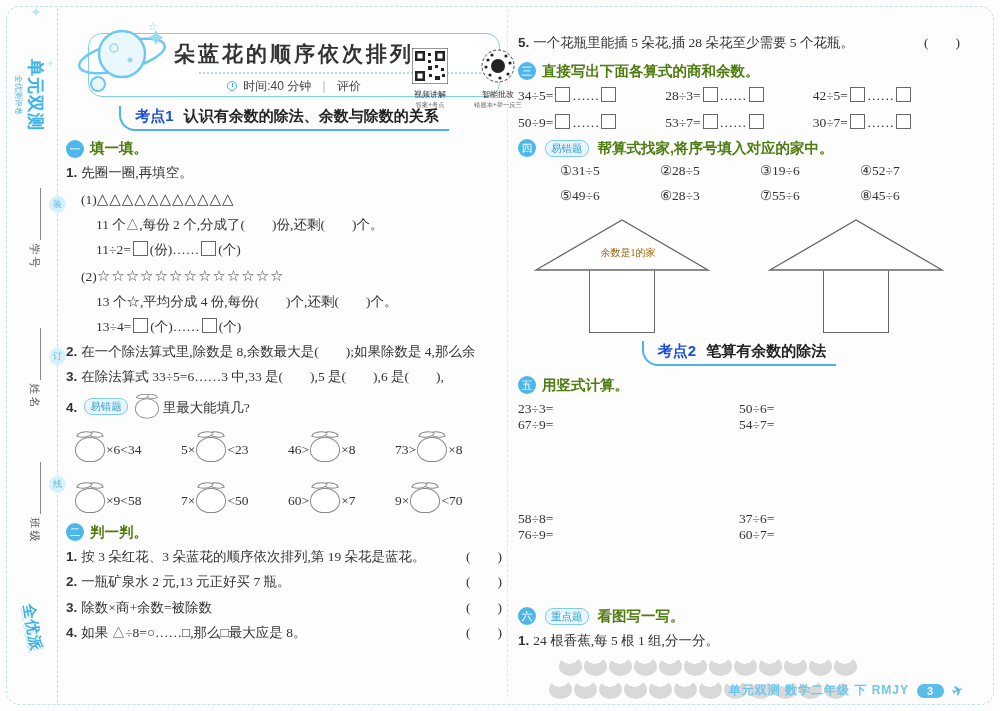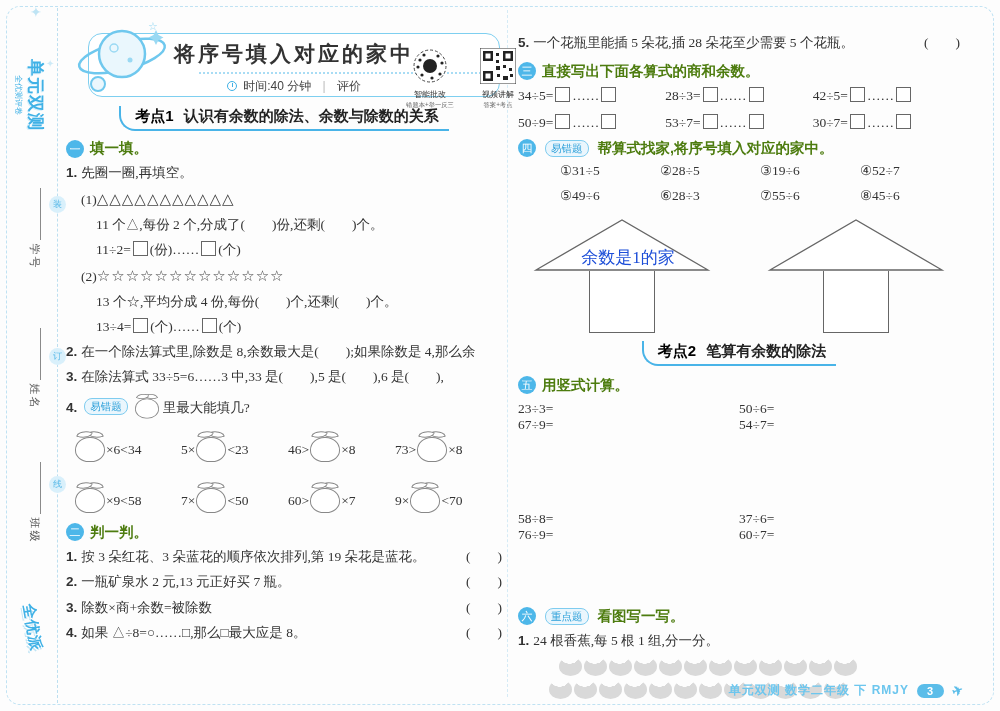--- a/index.html
+++ b/index.html
@@ -39,21 +39,21 @@
   .deco-star2 { position:absolute; left:148px; top:20px; color:#9ad9f3; font-size:11px; }
   .deco-star3 { position:absolute; left:46px; top:58px; color:#cdeaf7; font-size:10px; }
   .qr-group { position:absolute; right:10px; top:10px; display:flex; gap:12px; }
   .qr-cell { text-align:center; width:56px; }
   .qr-cell .cap1 { font-size:8px; color:#333; margin-top:1px; }
   .qr-cell .cap2 { font-size:7px; color:#666; transform:scale(.9); }
 
   
   .kaodian { width:fit-content; margin:0 auto; padding:1px 10px 3px 14px;
       border-left:2px solid #49b4e8; border-bottom:2px solid #49b4e8; border-bottom-left-radius:16px; }
-  .kaodian .kd-badge { color:#000000; font-weight:bold; font-size:15px; margin-right:10px; }
+  .kaodian .kd-badge { color:#1d4ed8; font-weight:bold; font-size:15px; margin-right:10px; }
   .kaodian .kd-title { font-weight:bold; font-size:15px; color:#222; }
 
   
   .col-left  { position:absolute; left:66px;  top:106px; width:436px; font-size:13.5px; }
   .col-right { position:absolute; left:518px; top:28px;  width:442px; font-size:13.5px; }
   .serif { font-family:"Liberation Serif", serif; }
 
   .sec-hdr { display:flex; align-items:center; gap:6px; margin:8px 0 4px; }
   .num-circle { width:18px; height:18px; border-radius:50%; background:#4db7e9; color:#fff;
       font-size:11px; line-height:18px; text-align:center; flex:0 0 18px; }
@@ -86,21 +86,21 @@
   .eq-grid3 { display:grid; grid-template-columns:repeat(3,1fr); row-gap:10px; margin:6px 0 8px; }
   .eq-grid4 { display:grid; grid-template-columns:repeat(2,1fr); margin:6px 0 0; }
   .eq-cell { white-space:nowrap; }
   .vgap { height:72px; }
 
   .num-items { display:grid; grid-template-columns:repeat(4,1fr); row-gap:8px; margin:4px 0 10px 42px; }
 
   .houses { display:flex; justify-content:center; gap:56px; margin:12px 0 8px; }
   .house { position:relative; width:178px; text-align:center; }
   .house svg { display:block; }
-  .roof-text { position:absolute; top:30px; left:12px; right:0; font-size:17px; color:#1d4ed8; }
+  .roof-text { position:absolute; top:30px; left:12px; right:0; font-size:10px; color:#a16207; }
   .house-body { width:66px; height:62px; border:1.2px solid #666; border-top:none; margin:-1px auto 0; background:#fff; }
 
   .banana-rows { margin:6px 0 4px 40px; line-height:1.1; }
   .banana { display:inline-block; width:23px; height:19px; margin:0 1px;
       background:radial-gradient(ellipse 75% 75% at 46% -8%, rgba(0,0,0,0) 57%, #d9d9d9 58%);
       border-radius:50%; }
   .banana-row2 { margin-left:-10px; }
 
   .footer { position:absolute; right:36px; bottom:12px; display:flex; align-items:center; gap:8px;
       font-size:12px; color:#6cc6ee; font-weight:bold; letter-spacing:1px; }
@@ -136,21 +136,21 @@
     <span class="blank"></span>
     <span class="lbl">班级</span>
   </div>
   <div class="side-logo-bottom">全优派</div>
 
   <span class="deco-star1">✦</span>
   <span class="deco-star2">☆</span>
   <span class="deco-star3">✦</span>
 
   <div class="hdr-box">
-    <div class="hdr-title">将序号填入对应的家中</div>
+    <div class="hdr-title">朵蓝花的顺序依次排列</div>
     <div class="hdr-dotline"></div>
     <div class="hdr-meta">
       <span class="clock"></span>
       <span>时间:40 分钟</span>
       <span class="hdr-sep">|</span>
       <span>评价</span>
     </div>
   </div>
 
   <div class="planet-wrap">
@@ -158,36 +158,20 @@
       <ellipse cx="50" cy="34" rx="44" ry="14" fill="none" stroke="#6fc8ee" stroke-width="2.5" transform="rotate(-14 50 34)"></ellipse>
       <circle cx="50" cy="32" r="23" fill="#eaf7fd" stroke="#6fc8ee" stroke-width="2.5"></circle>
       <circle cx="42" cy="26" r="4" fill="none" stroke="#9ad9f3" stroke-width="1.5"></circle>
       <circle cx="58" cy="38" r="2.5" fill="#9ad9f3"></circle>
       <circle cx="26" cy="62" r="7" fill="#eaf7fd" stroke="#6fc8ee" stroke-width="2"></circle>
       <path d="M84 8 l2.5 5 5 2.5 -5 2.5 -2.5 5 -2.5 -5 -5 -2.5 5 -2.5 z" fill="#9ad9f3"></path>
     </svg>
   </div>
 
   <div class="qr-group" style="position:absolute; left:402px; top:48px;">
-    <div class="qr-cell">
-      <svg width="36" height="36" viewBox="0 0 36 36">
-        <circle cx="18" cy="18" r="16" fill="#fff" stroke="#444" stroke-width="1" stroke-dasharray="3 2"></circle>
-        <circle cx="18" cy="18" r="7" fill="#222"></circle>
-        <circle cx="8" cy="12" r="1.6" fill="#222"></circle>
-          <circle cx="12" cy="7" r="1.6" fill="#222"></circle>
-        <circle cx="26" cy="8" r="1.6" fill="#222"></circle>
-          <circle cx="30" cy="15" r="1.6" fill="#222"></circle>
-        <circle cx="28" cy="26" r="1.6" fill="#222"></circle>
-          <circle cx="20" cy="30" r="1.6" fill="#222"></circle>
-        <circle cx="10" cy="27" r="1.6" fill="#222"></circle>
-          <circle cx="6" cy="19" r="1.6" fill="#222"></circle>
-      </svg>
-      <div class="cap1">智能批改</div>
-      <div class="cap2">错题本+举一反三</div>
-    </div>
     <div class="qr-cell">
       <svg width="36" height="36" viewBox="0 0 36 36">
         <rect width="36" height="36" fill="#fff" stroke="#333" stroke-width="1"></rect>
         <g fill="#222">
           <rect x="3" y="3" width="10" height="10"></rect>
             <rect x="23" y="3" width="10" height="10"></rect>
           <rect x="3" y="23" width="10" height="10"></rect>
           <rect x="16" y="5" width="3" height="3"></rect>
             <rect x="16" y="12" width="3" height="3"></rect>
           <rect x="16" y="18" width="4" height="4"></rect>
@@ -197,20 +181,36 @@
           <rect x="23" y="28" width="5" height="4"></rect>
             <rect x="30" y="26" width="3" height="3"></rect>
         </g>
         <rect x="5.5" y="5.5" width="5" height="5" fill="#fff"></rect>
           <rect x="25.5" y="5.5" width="5" height="5" fill="#fff"></rect>
         <rect x="5.5" y="25.5" width="5" height="5" fill="#fff"></rect>
       </svg>
       <div class="cap1">视频讲解</div>
       <div class="cap2">答案+考点</div>
     </div>
+    <div class="qr-cell">
+      <svg width="36" height="36" viewBox="0 0 36 36">
+        <circle cx="18" cy="18" r="16" fill="#fff" stroke="#444" stroke-width="1" stroke-dasharray="3 2"></circle>
+        <circle cx="18" cy="18" r="7" fill="#222"></circle>
+        <circle cx="8" cy="12" r="1.6" fill="#222"></circle>
+          <circle cx="12" cy="7" r="1.6" fill="#222"></circle>
+        <circle cx="26" cy="8" r="1.6" fill="#222"></circle>
+          <circle cx="30" cy="15" r="1.6" fill="#222"></circle>
+        <circle cx="28" cy="26" r="1.6" fill="#222"></circle>
+          <circle cx="20" cy="30" r="1.6" fill="#222"></circle>
+        <circle cx="10" cy="27" r="1.6" fill="#222"></circle>
+          <circle cx="6" cy="19" r="1.6" fill="#222"></circle>
+      </svg>
+      <div class="cap1">智能批改</div>
+      <div class="cap2">错题本+举一反三</div>
+    </div>
   </div>
 
   <div class="col-left serif">
     <div class="kaodian" style="font-family:'Liberation Sans',sans-serif;">
       <span class="kd-badge">考点1</span><span class="kd-title">认识有余数的除法、余数与除数的关系</span>
     </div>
 
     <div class="sec-hdr" style="font-family:'Liberation Sans',sans-serif;">
       <span class="num-circle">一</span>
       <span class="sec-title">填一填。</span>

